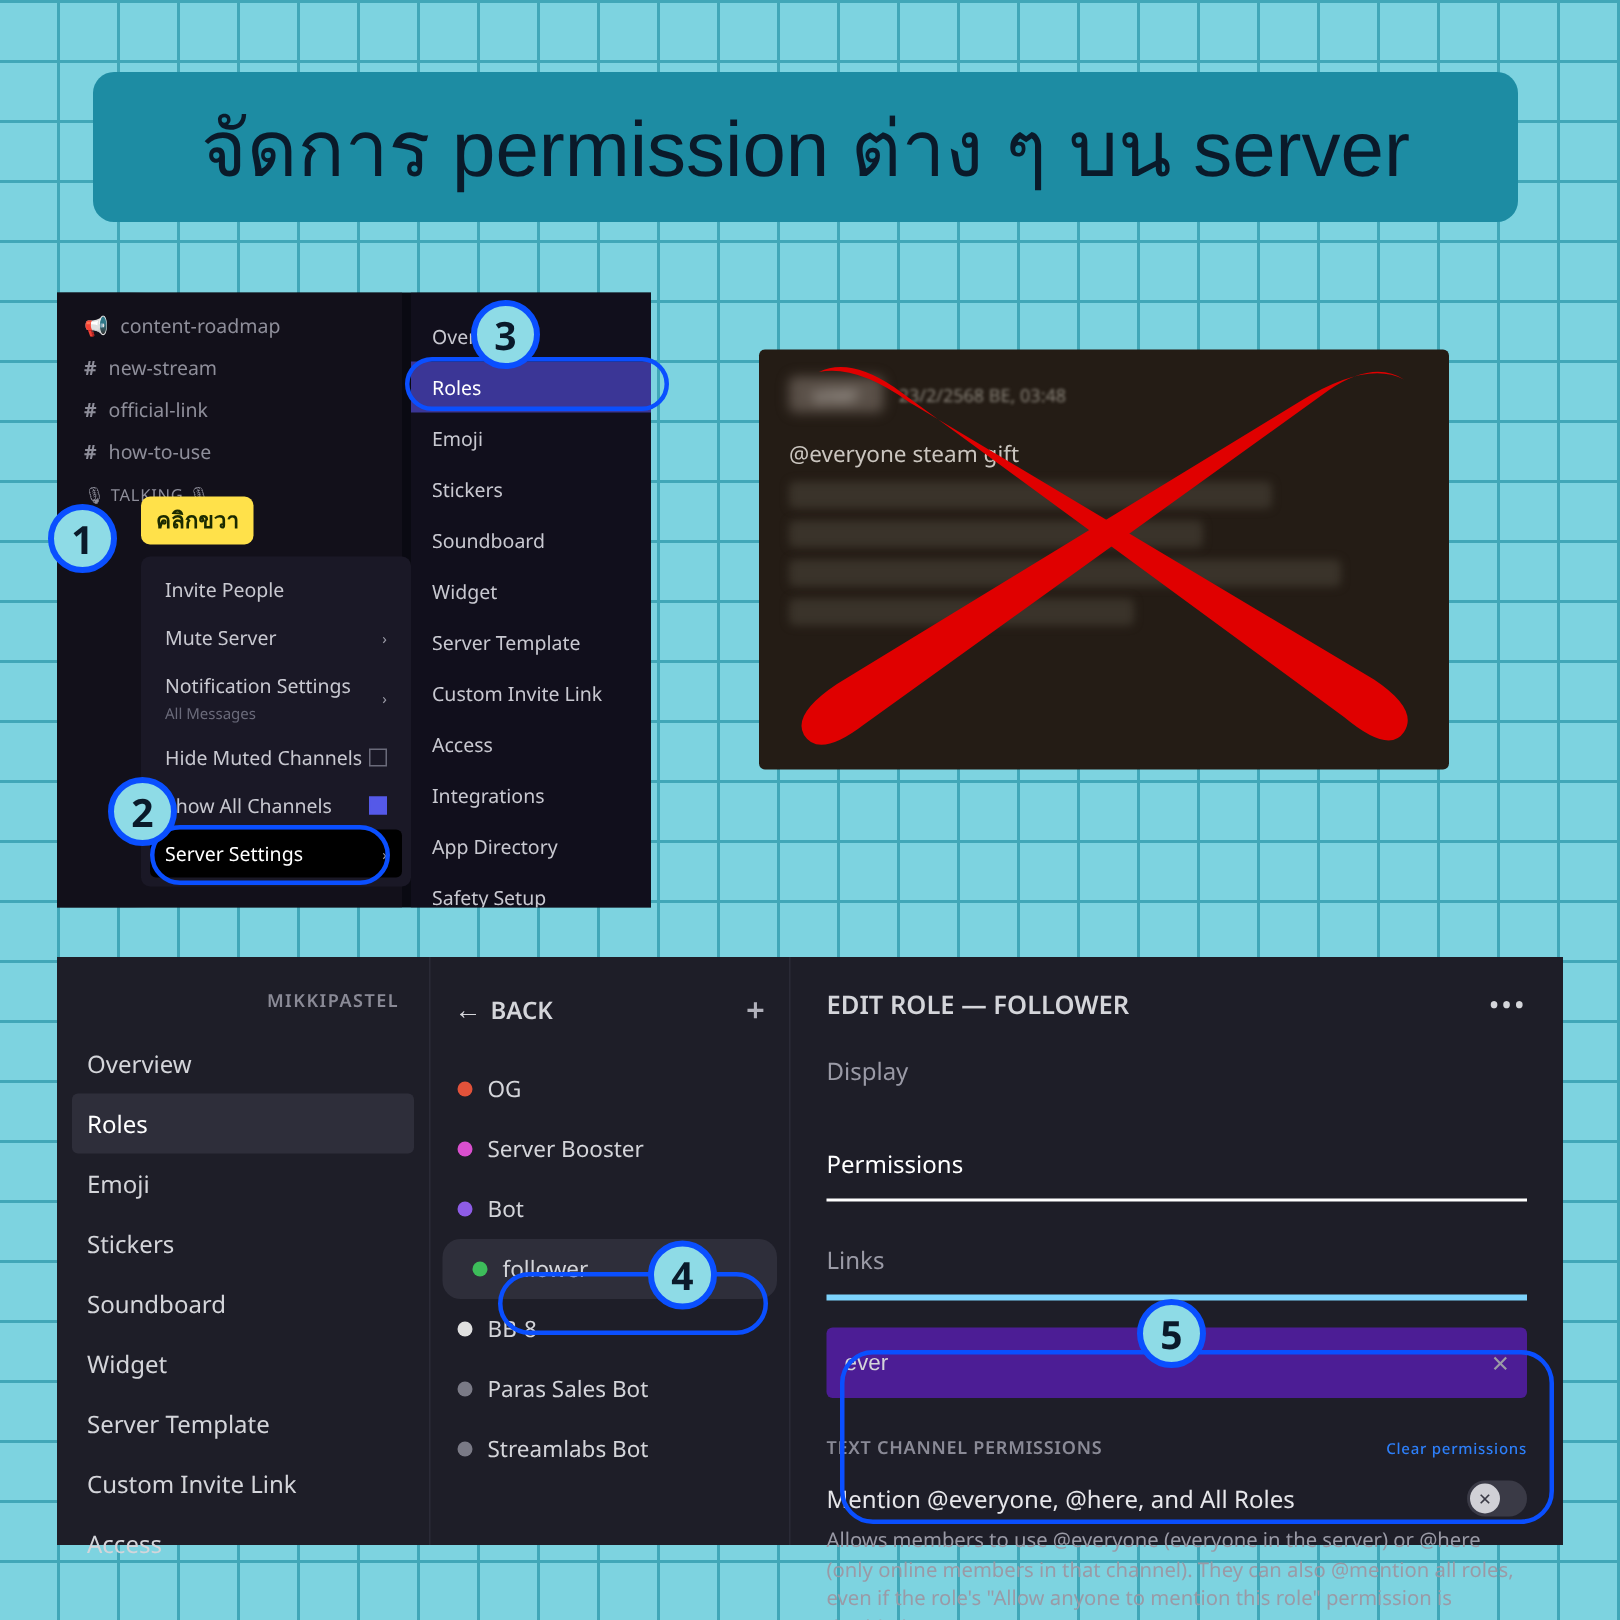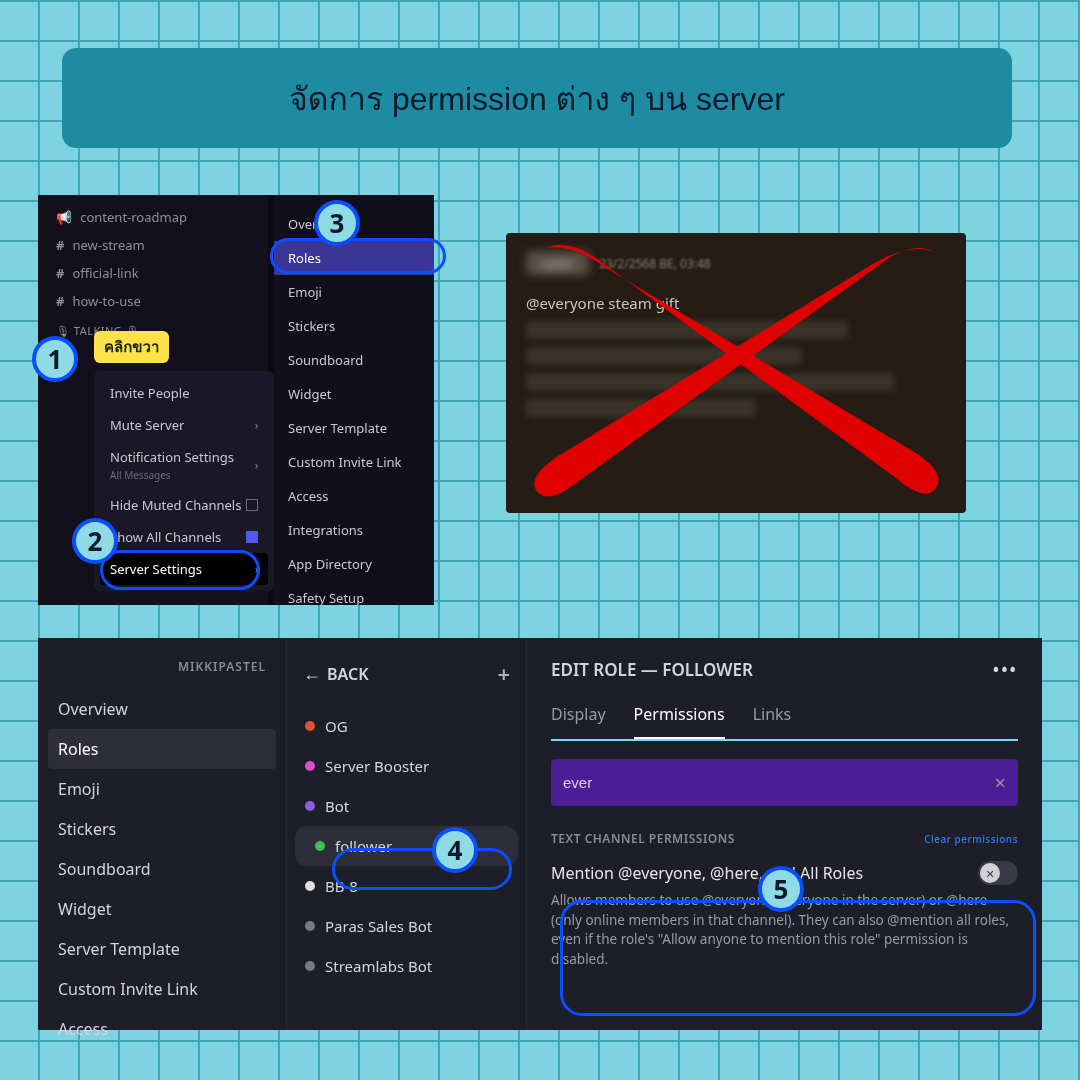--- a/index.html
+++ b/index.html
@@ -24,21 +24,21 @@
     position: absolute;
     top: 48px; left: 62px;
     width: 950px; height: 100px;
     background: #1d8ca3;
     border-radius: 14px;
     display: flex; align-items: center; justify-content: center;
     padding: 0 20px;
   }
   .title-banner span {
     font-family: "Comic Sans MS", cursive, sans-serif;
-    font-size: 32px;
+    font-size: 52px;
     color: #0a1a2a;
     font-weight: 500;
   }
   
   .panel1 {
     position: absolute;
     top: 195px; left: 38px;
     width: 396px; height: 410px;
     background: #0a0a12;
     color: #d0d0d6;
@@ -125,21 +125,21 @@
   .p3-nav { padding:9px 20px; font-size:16px; cursor:pointer; }
   .p3-nav.active { background:#2e2e3a; border-radius:4px; margin:0 10px; padding-left:10px; color:#fff; }
   .p3-col2 { width:240px; padding:20px 0; border-left:1px solid #2a2a36; }
   .p3-back { display:flex; align-items:center; justify-content:space-between; padding:0 16px 18px; font-size:16px; font-weight:600; }
   .p3-back .arrow { font-size:18px; margin-right:6px; }
   .role-item { display:flex; align-items:center; gap:10px; padding:10px 18px; font-size:15px; }
   .role-item.sel { background:#2e2e3a; border-radius:12px; margin:0 8px; padding-left:20px; }
   .role-dot { width:10px; height:10px; border-radius:50%; }
   .p3-col3 { flex:1; padding:20px 24px; border-left:1px solid #2a2a36; }
   .edit-head { display:flex; justify-content:space-between; align-items:center; font-size:17px; font-weight:600; }
-  .tabs { display:flex; gap:28px; margin-top:22px; border-bottom:2px solid #7dd3fc; }
+  .tabs { display:flex; gap:28px; margin-top:22px; border-bottom:4px solid #7dd3fc;flex-direction:column; }
   .tab { padding:0 0 12px; font-size:16px; color:#9a9aa6; cursor:pointer; }
   .tab.active { color:#fff; border-bottom:2px solid #fff; }
   .search-bar {
     margin-top:18px; background:#4c1d95; border-radius:4px;
     display:flex; align-items:center; padding:10px 12px;
   }
   .search-bar input {
     flex:1; background:transparent; border:none; color:#d4d5da; font-size:15px; outline:none;
   }
   .sec-hdr {

